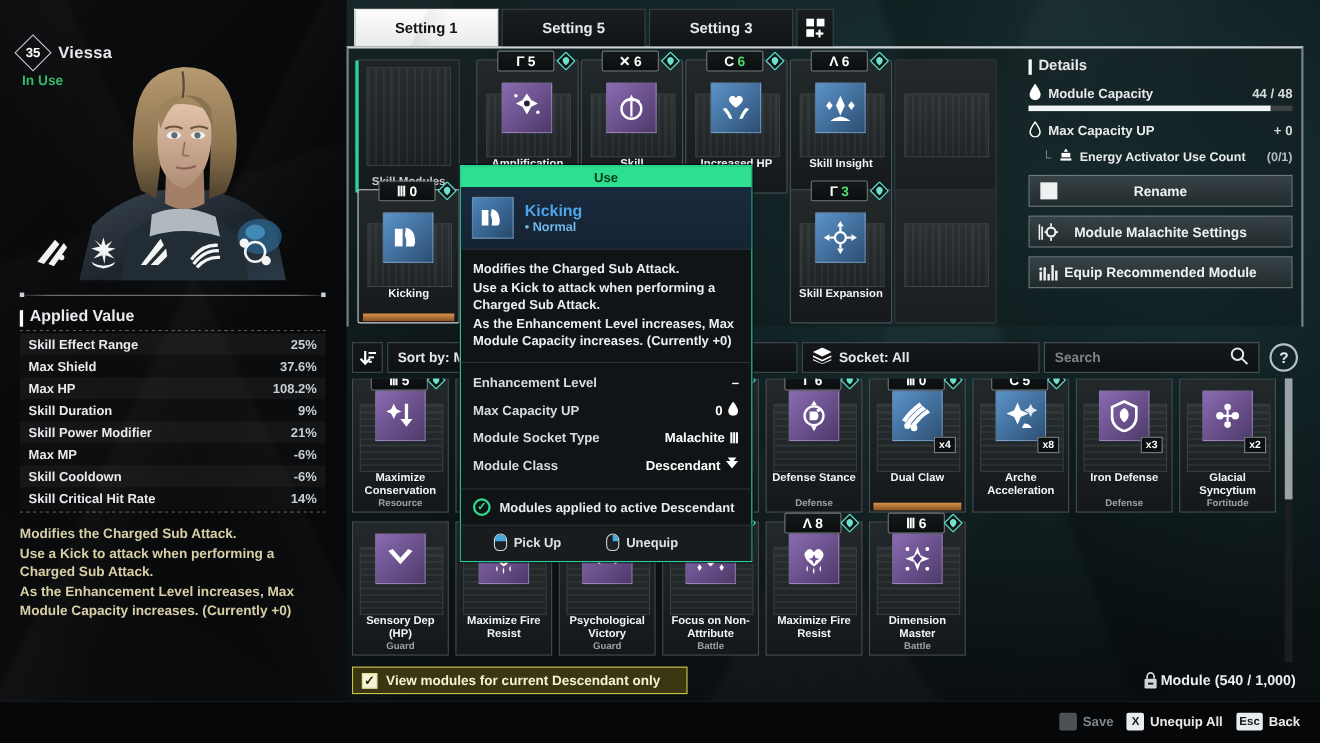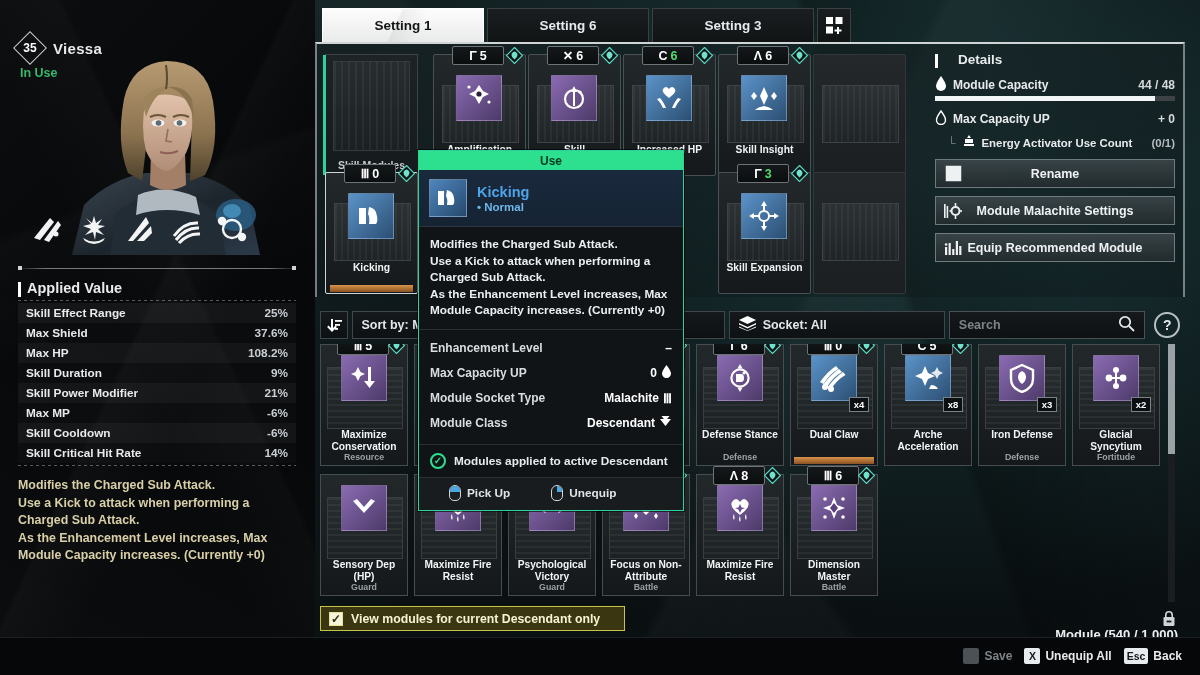--- a/index.html
+++ b/index.html
@@ -82,21 +82,21 @@
     position:absolute; inset:0;
     background:
       linear-gradient(115deg, transparent 52%, rgba(255,255,255,0.028) 53%, transparent 68%),
       linear-gradient(-125deg, transparent 58%, rgba(255,255,255,0.022) 59%, transparent 72%),
       linear-gradient(70deg, transparent 64%, rgba(0,0,0,0.25) 65%, transparent 80%);
   }
 
   
   #tabs { position:absolute; left:322px; top:8px; height:34px; display:flex; gap:3px; align-items:stretch; z-index:20;}
   .tab {
-    width:162px; display:flex; align-items:center; justify-content:center;
+    width:131px; display:flex; align-items:center; justify-content:center;
     font-size:13.5px; font-weight:bold; color:#e6e9ec;
     background:linear-gradient(180deg,#1b1e20,#111415);
     border:1px solid #3a3f42; border-bottom:none;
   }
   .tab.active {
     background:
       linear-gradient(115deg, transparent 45%, rgba(0,0,0,0.05) 46%, transparent 62%),
       linear-gradient(180deg,#fdfdfd,#e9eaea);
     color:#121416; border-color:#fff;
   }
@@ -178,21 +178,21 @@
     font-size:10.5px; font-weight:bold; color:#c7cdd0;
   }
   #skill-modules-box::before {
     content:""; position:absolute; left:-3px; top:0; width:3px; height:100%; background:#2bd39a;
   }
 
   
   #details {
     position:absolute; left:935px; top:52px; width:240px; height:230px;
   }
-  #details-title { font-size:13.5px; font-weight:bold; padding-left:23px; position:relative; }
+  #details-title { font-size:13.5px; font-weight:bold; padding-left:9px; position:relative; }
   #details-title::before { content:""; position:absolute; left:0; top:2px; width:3px; height:14px; background:#fff; }
   .det-row { display:flex; align-items:center; gap:6px; margin-top:9px; font-size:12px; font-weight:bold; }
   .det-row .grow { flex:1; }
   .det-val { color:#d6dadd; font-size:12px; font-weight:bold; }
   #cap-bar { margin-top:2px; height:5px; background:#3c4245; position:relative; }
   #cap-bar .fill { position:absolute; left:0; top:0; bottom:0; background:#f2f5f6; }
   .det-btn {
     margin-top:8px; height:29px; width:100%;
     background:linear-gradient(180deg, rgba(62,72,76,.85), rgba(36,44,47,.85));
     border:1px solid #6f7a7e;
@@ -300,22 +300,22 @@
   
   #checkbox-row {
     position:absolute; left:320px; top:606px; width:305px; height:25px;
     border:1px solid #c8c44a; background:#3a3612;
     display:flex; align-items:center; gap:8px; padding:0 8px;
   }
   #cb-box { width:14px; height:14px; background:#f5f3d8; border:1px solid #e6e29a; color:#2a2a10;
     display:flex; align-items:center; justify-content:center; font-size:12px; font-weight:bold; }
   #cb-label { font-size:12.3px; font-weight:bold; color:#f6f3d2; }
 
-  #module-count { position:absolute; right:22px; top:610px; display:flex; align-items:flex-end; gap:0;
-    font-size:13px; font-weight:bold; color:#eceff1;flex-direction:column; }
+  #module-count { position:absolute; right:22px; top:610px; display:flex; align-items:center; gap:0;
+    font-size:13px; font-weight:bold; color:#eceff1; }
   #module-count .lock { width:17px; height:17px; }
 
   #footer { position:absolute; left:0; top:637px; width:1200px; height:38px;
     background:#060708; border-top:1px solid #1c2022; }
   #footer-keys { position:absolute; right:18px; top:10px; display:flex; align-items:center; gap:12px; font-size:12px; font-weight:bold; }
   .keycap { min-width:16px; height:16px; padding:0 3px; background:#e9ecee; color:#15181a;
     display:flex; align-items:center; justify-content:center; font-size:10.5px; font-weight:bold; border-radius:2px; }
   .keycap.dim { background:#4b5154; color:#8a9094; }
   .fk { display:flex; align-items:center; gap:5px; }
   .fk.dim span { color:#7e8488; }
@@ -466,21 +466,21 @@
 
 <div id="main-bg">
     <div class="tri"></div>
   </div>
 
 <div id="tabs">
     <div class="tab active">
       <span>Setting 1</span>
     </div>
     <div class="tab">
-      <span>Setting 6</span>
+      <span>Setting 5</span>
     </div>
     <div class="tab">
       <span>Setting 3</span>
     </div>
     <div id="tab-add">
       <svg width="19" height="19" viewBox="0 0 19 19" fill="#fff">
         <rect x="1" y="1" width="7" height="7"></rect>
         <rect x="10.5" y="1" width="7" height="7"></rect>
         <rect x="1" y="10.5" width="7" height="7"></rect>
         <rect x="12" y="11" width="2" height="7"></rect>

